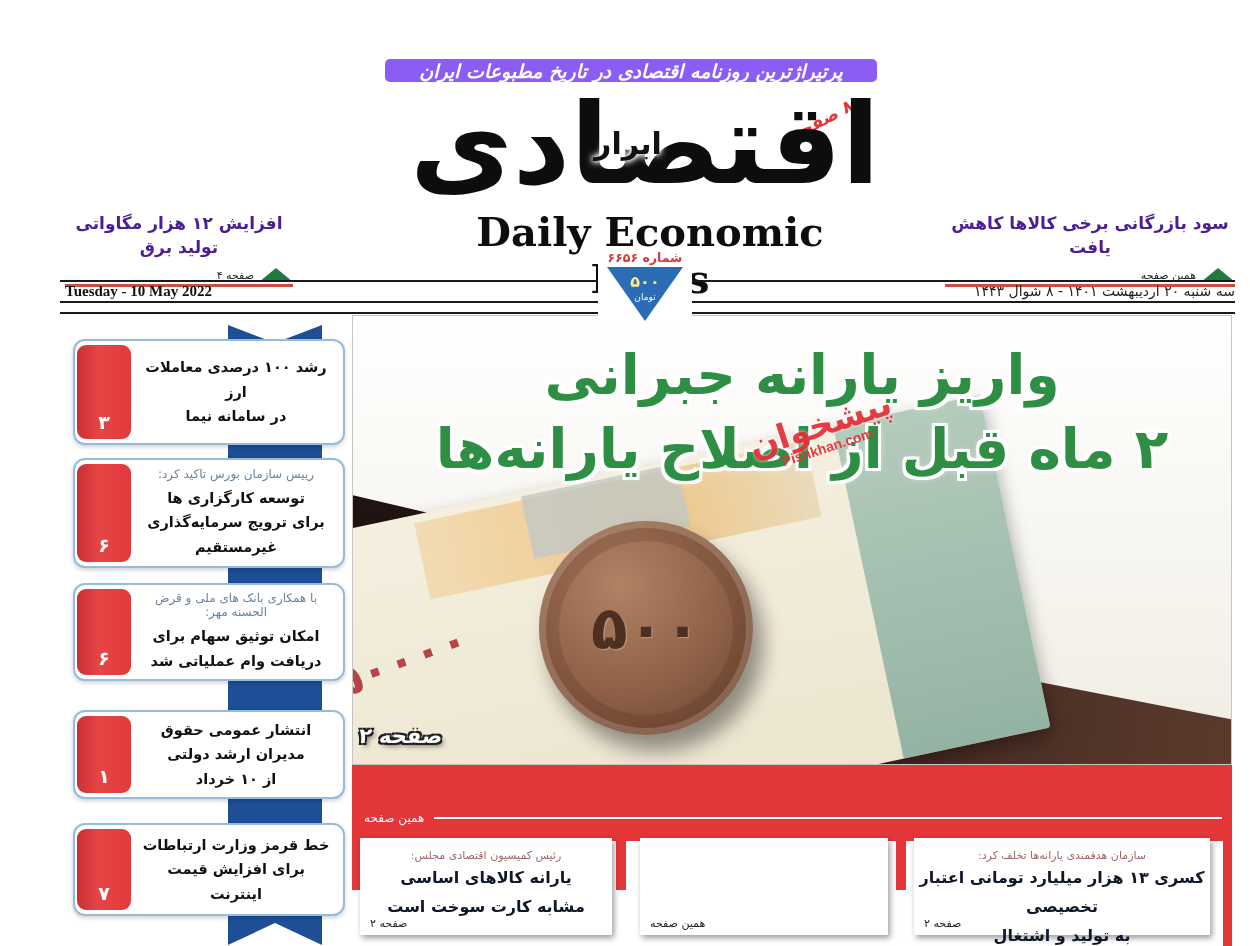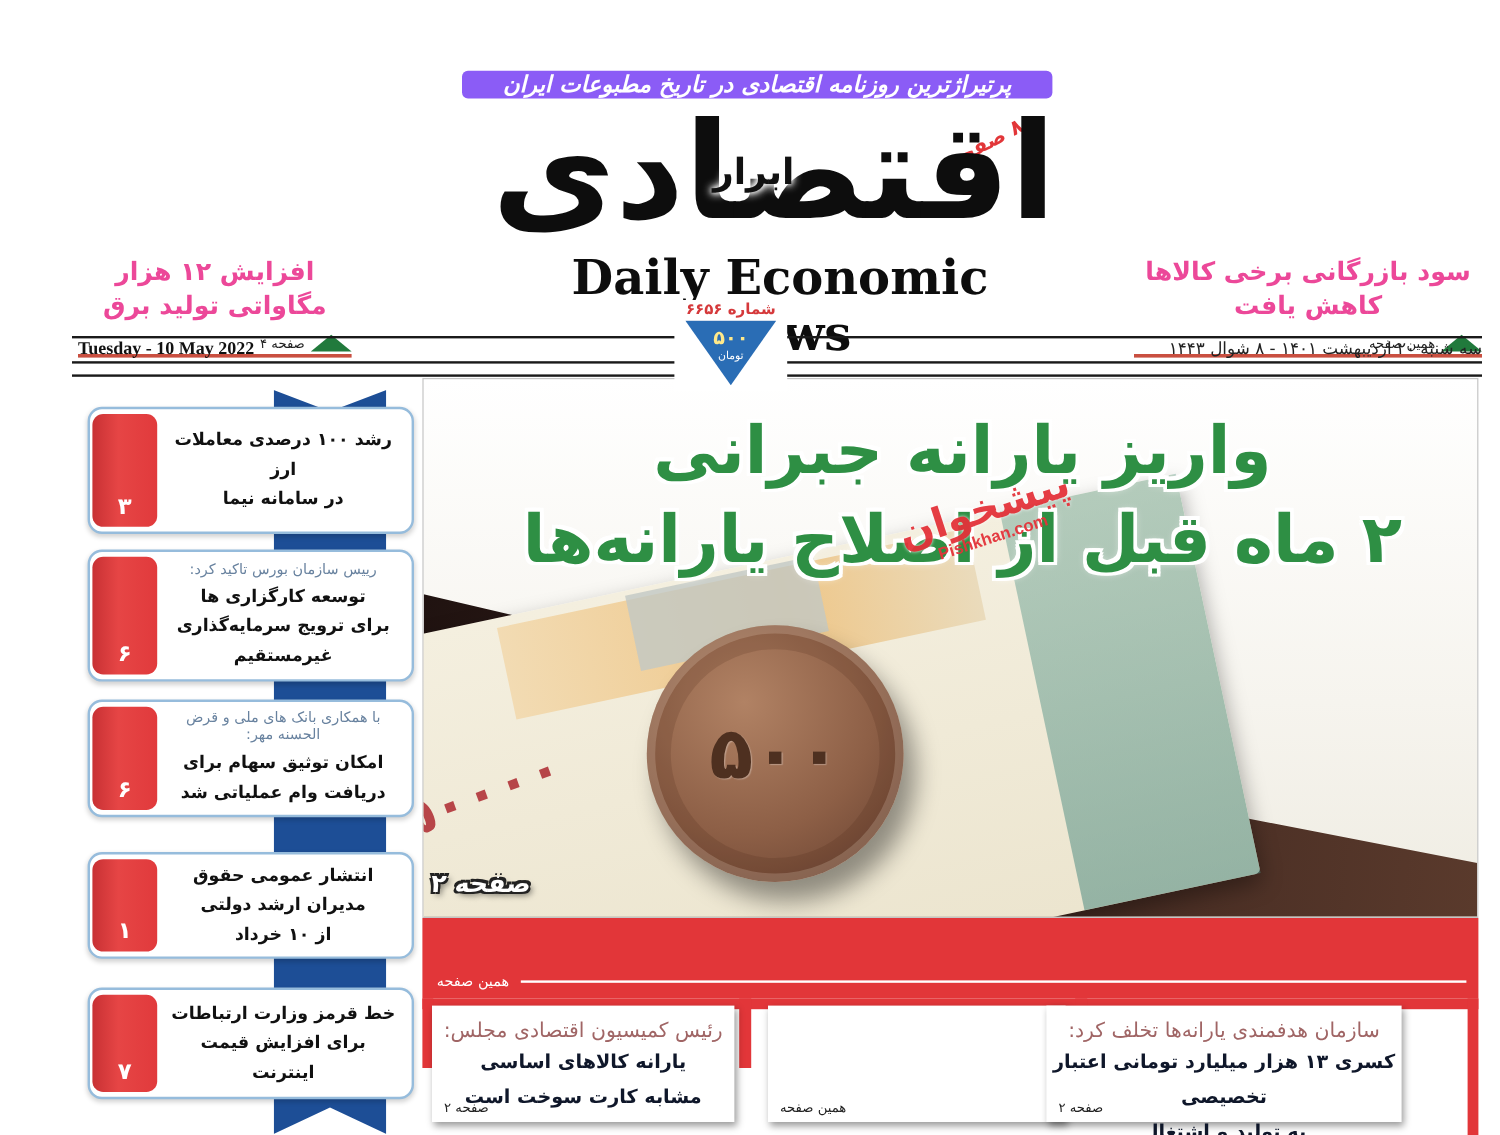--- a/index.html
+++ b/index.html
@@ -21,38 +21,38 @@
     font-weight:bold; color:#0d0d0d; line-height:1.05; }
   .logo-fa-small { left:578px; top:126px; width:100px; text-align:center; font-size:30px;
     font-weight:bold; color:#111; text-shadow:0 0 4px #fff,0 0 7px #fff,0 0 9px #fff; }
   .logo-en { left:420px; top:208px; width:460px; text-align:center;
     font-family:"DejaVu Serif", serif; font-size:40px; font-weight:bold; color:#0d0d0d; }
 
   
   .ear { }
   .ear-left { left:65px; top:212px; width:228px; }
   .ear-right { left:945px; top:212px; width:290px; }
-  .ear-title { text-align:center; font-size:21px; font-weight:bold; color:#ec4899; line-height:1.4; }
+  .ear-title { text-align:center; font-size:17px; font-weight:bold; color:#4c1d95; line-height:1.4; }
   .ear-refrow { display:flex; justify-content:flex-end; align-items:flex-end; gap:5px;
     margin-top:7px; height:15px; }
   .ear-ref { font-size:11px; color:#222; }
   .tri-green { width:0; height:0; border-left:17px solid transparent;
     border-right:17px solid transparent; border-bottom:14px solid #217a3c; }
   .ear-rule { margin-top:2px; height:3px; background:#c94f40; }
 
   
   .rule { left:60px; width:1175px; background:#1a1a1a; }
   .rule1 { top:280px; height:2px; }
   .rule2 { top:301px; height:2px; }
   .rule3 { top:312px; height:2px; }
   .date-en { left:65px; top:283px; font-size:15px; font-weight:bold; color:#111;
     font-family:Liberation Serif, serif; }
   .date-fa { right:15px; top:283px; font-size:14px; color:#222;text-align:right; }
 
-  .issue-badge { left:562px; top:250px; width:94px; height:76px; background:#fff;
+  .issue-badge { left:598px; top:250px; width:94px; height:76px; background:#fff;
     z-index:3; text-align:center; }
   .issue-no { color:#d5393b; font-size:12.5px; font-weight:bold; }
   .price-triangle { margin:2px auto 0; width:76px; height:54px; background:#2a6db5;
     clip-path:polygon(0 0,100% 0,50% 100%); display:flex; flex-direction:column;
     align-items:center; filter:drop-shadow(0 0 1.5px #0e3a6e); }
   .price { color:#ffe98a; font-size:16px; font-weight:bold; margin-top:5px; }
   .price-unit { color:#fff; font-size:9px; margin-top:1px; }
 
   
   .sidebar { left:65px; top:315px; width:282px; height:631px; }
@@ -127,22 +127,22 @@
   .redbar { background:#e23639; }
   .bstrip { left:352px; top:832px; width:880px; height:9px; }
   .bv0 { left:352px;  top:832px; width:9px;  height:58px; }
   .bv1 { left:616px;  top:832px; width:10px; height:58px; }
   .bv2 { left:896px;  top:832px; width:10px; height:58px; }
   .bv3 { left:1223px; top:832px; width:9px;  height:114px; }
   .bbox { position:absolute; top:838px; height:97px; background:#fff; text-align:center;
     box-shadow:2px 3px 6px rgba(0,0,0,.4); direction:rtl; }
   .bbox-left  { left:360px; width:252px; }
   .bbox-mid   { left:640px; width:248px; padding-top:16px; }
-  .bbox-right { left:872px; width:296px; }
-  .bkicker { font-size:17px; color:#a06565; margin-top:11px; }
+  .bbox-right { left:914px; width:296px; }
+  .bkicker { font-size:11px; color:#a06565; margin-top:11px; }
   .btitle { font-size:16px; font-weight:bold; color:#0f172a; line-height:1.8;
     white-space:pre-line; margin-top:2px; }
   .bref { position:absolute; left:10px; bottom:5px; font-size:11px; color:#222; }
 </style>
 </head>
 <body>
 
 <div class="abs top-banner fa">پرتیراژترین روزنامه اقتصادی در تاریخ مطبوعات ایران</div>
 
 <div class="abs pages-badge fa">۸ صفحه</div>

